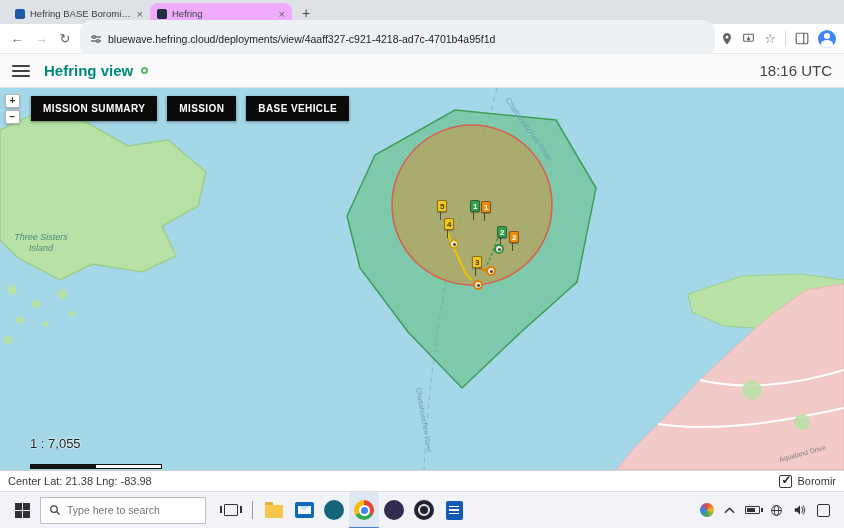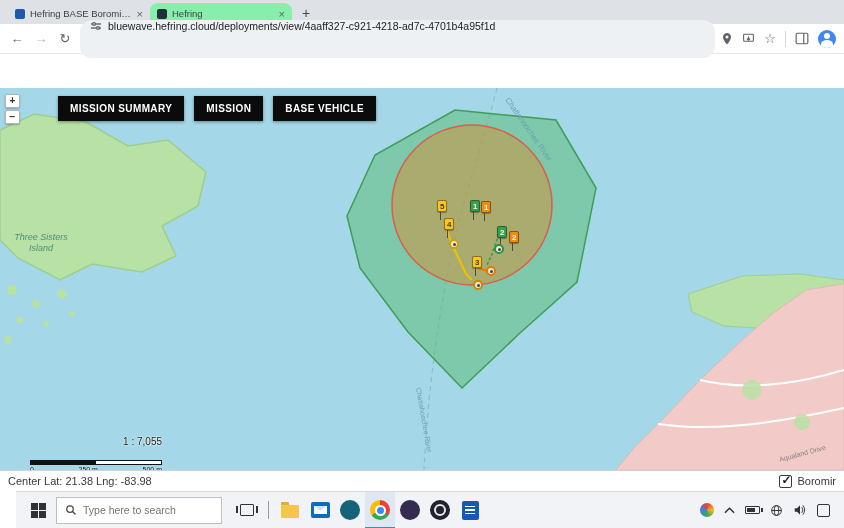--- a/index.html
+++ b/index.html
@@ -2,30 +2,30 @@
 <html><head>
 <meta charset="utf-8">
 <style>
   * { box-sizing: border-box; margin: 0; padding: 0; }
   body { width: 844px; height: 528px; font-family: "Liberation Sans", sans-serif; overflow: hidden; background: #fff; }
   .screen { position: relative; width: 844px; height: 528px; }
 
   
   .tabstrip { position: absolute; top: 0; left: 0; right: 0; height: 24px; background: #dee1e6; display: flex; align-items: flex-end; padding-left: 8px; }
   .tab { display: flex; align-items: center; gap: 5px; height: 21px; width: 142px; padding: 0 7px; font-size: 9.5px; color: #3c4043; }
-  .tab.active { background: #86efac; border-radius: 8px 8px 0 0; }
+  .tab.active { background: #f0abfc; border-radius: 8px 8px 0 0; }
   .favicon { width: 10px; height: 10px; border-radius: 2px; flex: none; }
   .tab-title { flex: 1; white-space: nowrap; overflow: hidden; text-overflow: ellipsis; }
   .tab-close { font-size: 11px; color: #5f6368; cursor: pointer; flex: none; }
   .newtab { width: 20px; height: 20px; margin: 0 0 1px 4px; font-size: 14px; color: #45494d; display: flex; align-items: center; justify-content: center; }
 
   
   .urlrow { position: absolute; top: 24px; left: 0; right: 0; height: 30px; background: #fff; display: flex; align-items: center; padding: 0 8px; gap: 6px; border-bottom: 1px solid #e4e6e8; }
   .navbtn { font-size: 13px; color: #5f6368; width: 18px; text-align: center; }
-  .omnibox { flex: 1; height: 38px; background: #eef1f4; border-radius: 12px; display: flex; align-items: flex-start; gap: 6px; padding: 0 10px; }
+  .omnibox { flex: 1; height: 38px; background: #eef1f4; border-radius: 12px; display: flex; align-items: center; gap: 6px; padding: 0 10px; }
   .omnibox .url { font-size: 10.5px; color: #202124; white-space: nowrap; overflow: hidden; }
   .tune-icon svg, .pin-icon svg, .install-icon svg, .panel-icon svg { display: block; }
   .url-actions { display: flex; align-items: center; gap: 9px; }
   .star { font-size: 13px; color: #5f6368; line-height: 1; }
   .divider-v { width: 1px; height: 16px; background: #d5d7da; }
   .avatar { width: 18px; height: 18px; border-radius: 50%; background: #4285f4; position: relative; overflow: hidden; }
   .avatar::before { content: ""; position: absolute; left: 6px; top: 3px; width: 6px; height: 6px; border-radius: 50%; background: #fff; }
   .avatar::after { content: ""; position: absolute; left: 3px; top: 10px; width: 12px; height: 8px; border-radius: 50% 50% 0 0; background: #fff; }
 
   
@@ -34,42 +34,42 @@
   .hamburger span { display: block; height: 2px; background: #424242; border-radius: 1px; }
   .app-title { font-size: 15px; font-weight: bold; color: #00897b; }
   .status-dot { width: 7px; height: 7px; border: 2px solid #5cb860; border-radius: 50%; margin-left: 8px; }
   .clock { margin-left: auto; font-size: 15px; color: #424242; }
 
   
   .map { position: absolute; top: 88px; left: 0; width: 844px; height: 382px; overflow: hidden; background: #a4d7e8; }
   .map svg { position: absolute; top: 0; left: 0; }
   .zoomctl { position: absolute; top: 6px; left: 5px; width: 15px; display: flex; flex-direction: column; gap: 2px; }
   .zoomctl div { width: 15px; height: 14px; background: #fff; border: 1px solid #b5b5b5; border-radius: 2px; font-size: 10px; font-weight: bold; color: #333; text-align: center; line-height: 12px; box-shadow: 0 1px 2px rgba(0,0,0,.25); }
-  .mapbtns { position: absolute; top: 8px; left: 31px; display: flex; gap: 10px; margin-left: 27px; }
+  .mapbtns { position: absolute; top: 8px; left: 31px; display: flex; gap: 10px; }
   .mapbtn { background: #0b0b0b; color: #fff; font-size: 10px; font-weight: bold; letter-spacing: .4px; padding: 7px 12px; box-shadow: 0 1px 3px rgba(0,0,0,.4); white-space: nowrap; }
   .marker-layer { position: absolute; inset: 0; }
   .flag { position: absolute; min-width: 10px; height: 12px; padding: 0 2px; font-size: 8px; font-weight: bold; line-height: 12px; text-align: center; border: 1px solid rgba(40,40,40,.55); border-radius: 2px; box-shadow: 0 1px 1px rgba(0,0,0,.3); }
   .flag::after { content: ""; position: absolute; left: 2px; top: 11px; width: 1px; height: 8px; background: rgba(50,50,50,.8); }
   .veh { position: absolute; width: 10px; height: 10px; border: 2px solid; border-radius: 50%; background: rgba(255,255,255,.75); }
   .veh::after { content: ""; position: absolute; left: 1.5px; top: 1.5px; width: 3px; height: 3px; border-radius: 50%; background: #444; }
   .scalebox { position: absolute; left: 30px; top: 348px; width: 132px; }
-  .scale-ratio { font-size: 10px; color: #222; text-align: right; text-shadow: 0 0 2px #fff, 0 0 2px #fff; margin-bottom: 13px; }
+  .scale-ratio { font-size: 13px; color: #222; text-align: left; text-shadow: 0 0 2px #fff, 0 0 2px #fff; margin-bottom: 13px; }
   .scalebar { display: flex; height: 5px; border: 1px solid #111; background: #fff; }
   .scalebar .seg1 { width: 50%; background: #111; }
   .scalebar .seg2 { width: 50%; background: #fff; }
   .scale-ticks { display: flex; justify-content: space-between; font-size: 7px; color: #111; text-shadow: 0 0 2px #fff; margin-top: 1px; }
 
   
   .statusbar { position: absolute; top: 470px; left: 0; right: 0; height: 21px; background: #fff; border-top: 1px solid #d2d2d2; display: flex; align-items: center; justify-content: space-between; padding: 0 8px; font-size: 11px; color: #3a3a3a; }
   .azimuth { display: flex; align-items: center; gap: 5px; }
   .checkbox { width: 13px; height: 13px; border: 1.5px solid #3a3a3a; border-radius: 2px; background: #fff; position: relative; }
   .checkbox.checked::after { content: "\2713"; position: absolute; left: 1px; top: -3px; font-size: 12px; font-weight: bold; color: #1a1a1a; }
 
   
-  .taskbar { position: absolute; top: 491px; left: 16px; right: 0; height: 37px; background: #f1f3f6; border-top: 1px solid #d8dadd; display: flex; align-items: center; padding: 0 4px; }
+  .taskbar { position: absolute; top: 491px; left: 0; right: 0; height: 37px; background: #f1f3f6; border-top: 1px solid #d8dadd; display: flex; align-items: center; padding: 0 4px; }
   .startbtn { width: 36px; height: 37px; display: flex; align-items: center; justify-content: center; }
   .winlogo { width: 15px; height: 15px; display: grid; grid-template-columns: 7px 7px; grid-template-rows: 7px 7px; gap: 1px; }
   .winlogo i { background: #2f3135; }
   .searchbox { width: 166px; height: 27px; background: #fff; border: 1px solid #bdbfc2; display: flex; align-items: center; gap: 6px; padding: 0 8px; margin-right: 10px; }
   .searchbox input { border: none; outline: none; width: 120px; font-size: 10.5px; font-family: "Liberation Sans", sans-serif; color: #333; background: transparent; }
   .tb-icon { width: 30px; height: 37px; display: flex; align-items: center; justify-content: center; position: relative; }
   .tb-icon.active { background: #dfe7f2; box-shadow: inset 0 -2px 0 #4a80d0; }
   .tb-sep { width: 1px; height: 18px; background: #9a9a9a; margin: 0 6px; }
   .taskview { width: 14px; height: 12px; border: 1.5px solid #333; border-radius: 1px; position: relative; }
   .taskview::before, .taskview::after { content: ""; position: absolute; top: 1px; width: 2px; height: 7px; background: #333; }
@@ -154,20 +154,30 @@
             <g stroke="#5f6368" stroke-width="2" fill="none">
               <rect x="2" y="2" width="20" height="18" rx="2"></rect>
               <line x1="15" y1="2" x2="15" y2="20"></line>
             </g>
           </svg>
       </span>
       <span class="avatar"></span>
     </div>
   </div>
 
+  <div class="appheader">
+    <span class="hamburger">
+        <span></span>
+        <span></span>
+        <span></span>
+      </span>
+    <span class="app-title">Hefring view</span>
+    <span class="status-dot"></span>
+    <span class="clock">18:16 UTC</span>
+  </div>
 
   <div class="map">
     <svg width="844" height="382" viewBox="0 0 844 382">
 
       <rect width="844" height="382" fill="#a4d7e8"></rect>
 
       <path d="M0,42 L34,26 L86,34 L128,58 L168,52 L206,84 L198,118 L162,138 L176,168 L142,184 L92,176 L60,192 L18,170 L0,152 Z" fill="#b7e1a5" stroke="#9ccf8d" stroke-width="1.5"></path>
       <circle cx="12" cy="202" r="5" fill="#b7e1a5"></circle>
       <circle cx="36" cy="216" r="4" fill="#b7e1a5"></circle>
       <circle cx="62" cy="206" r="5" fill="#b7e1a5"></circle>

